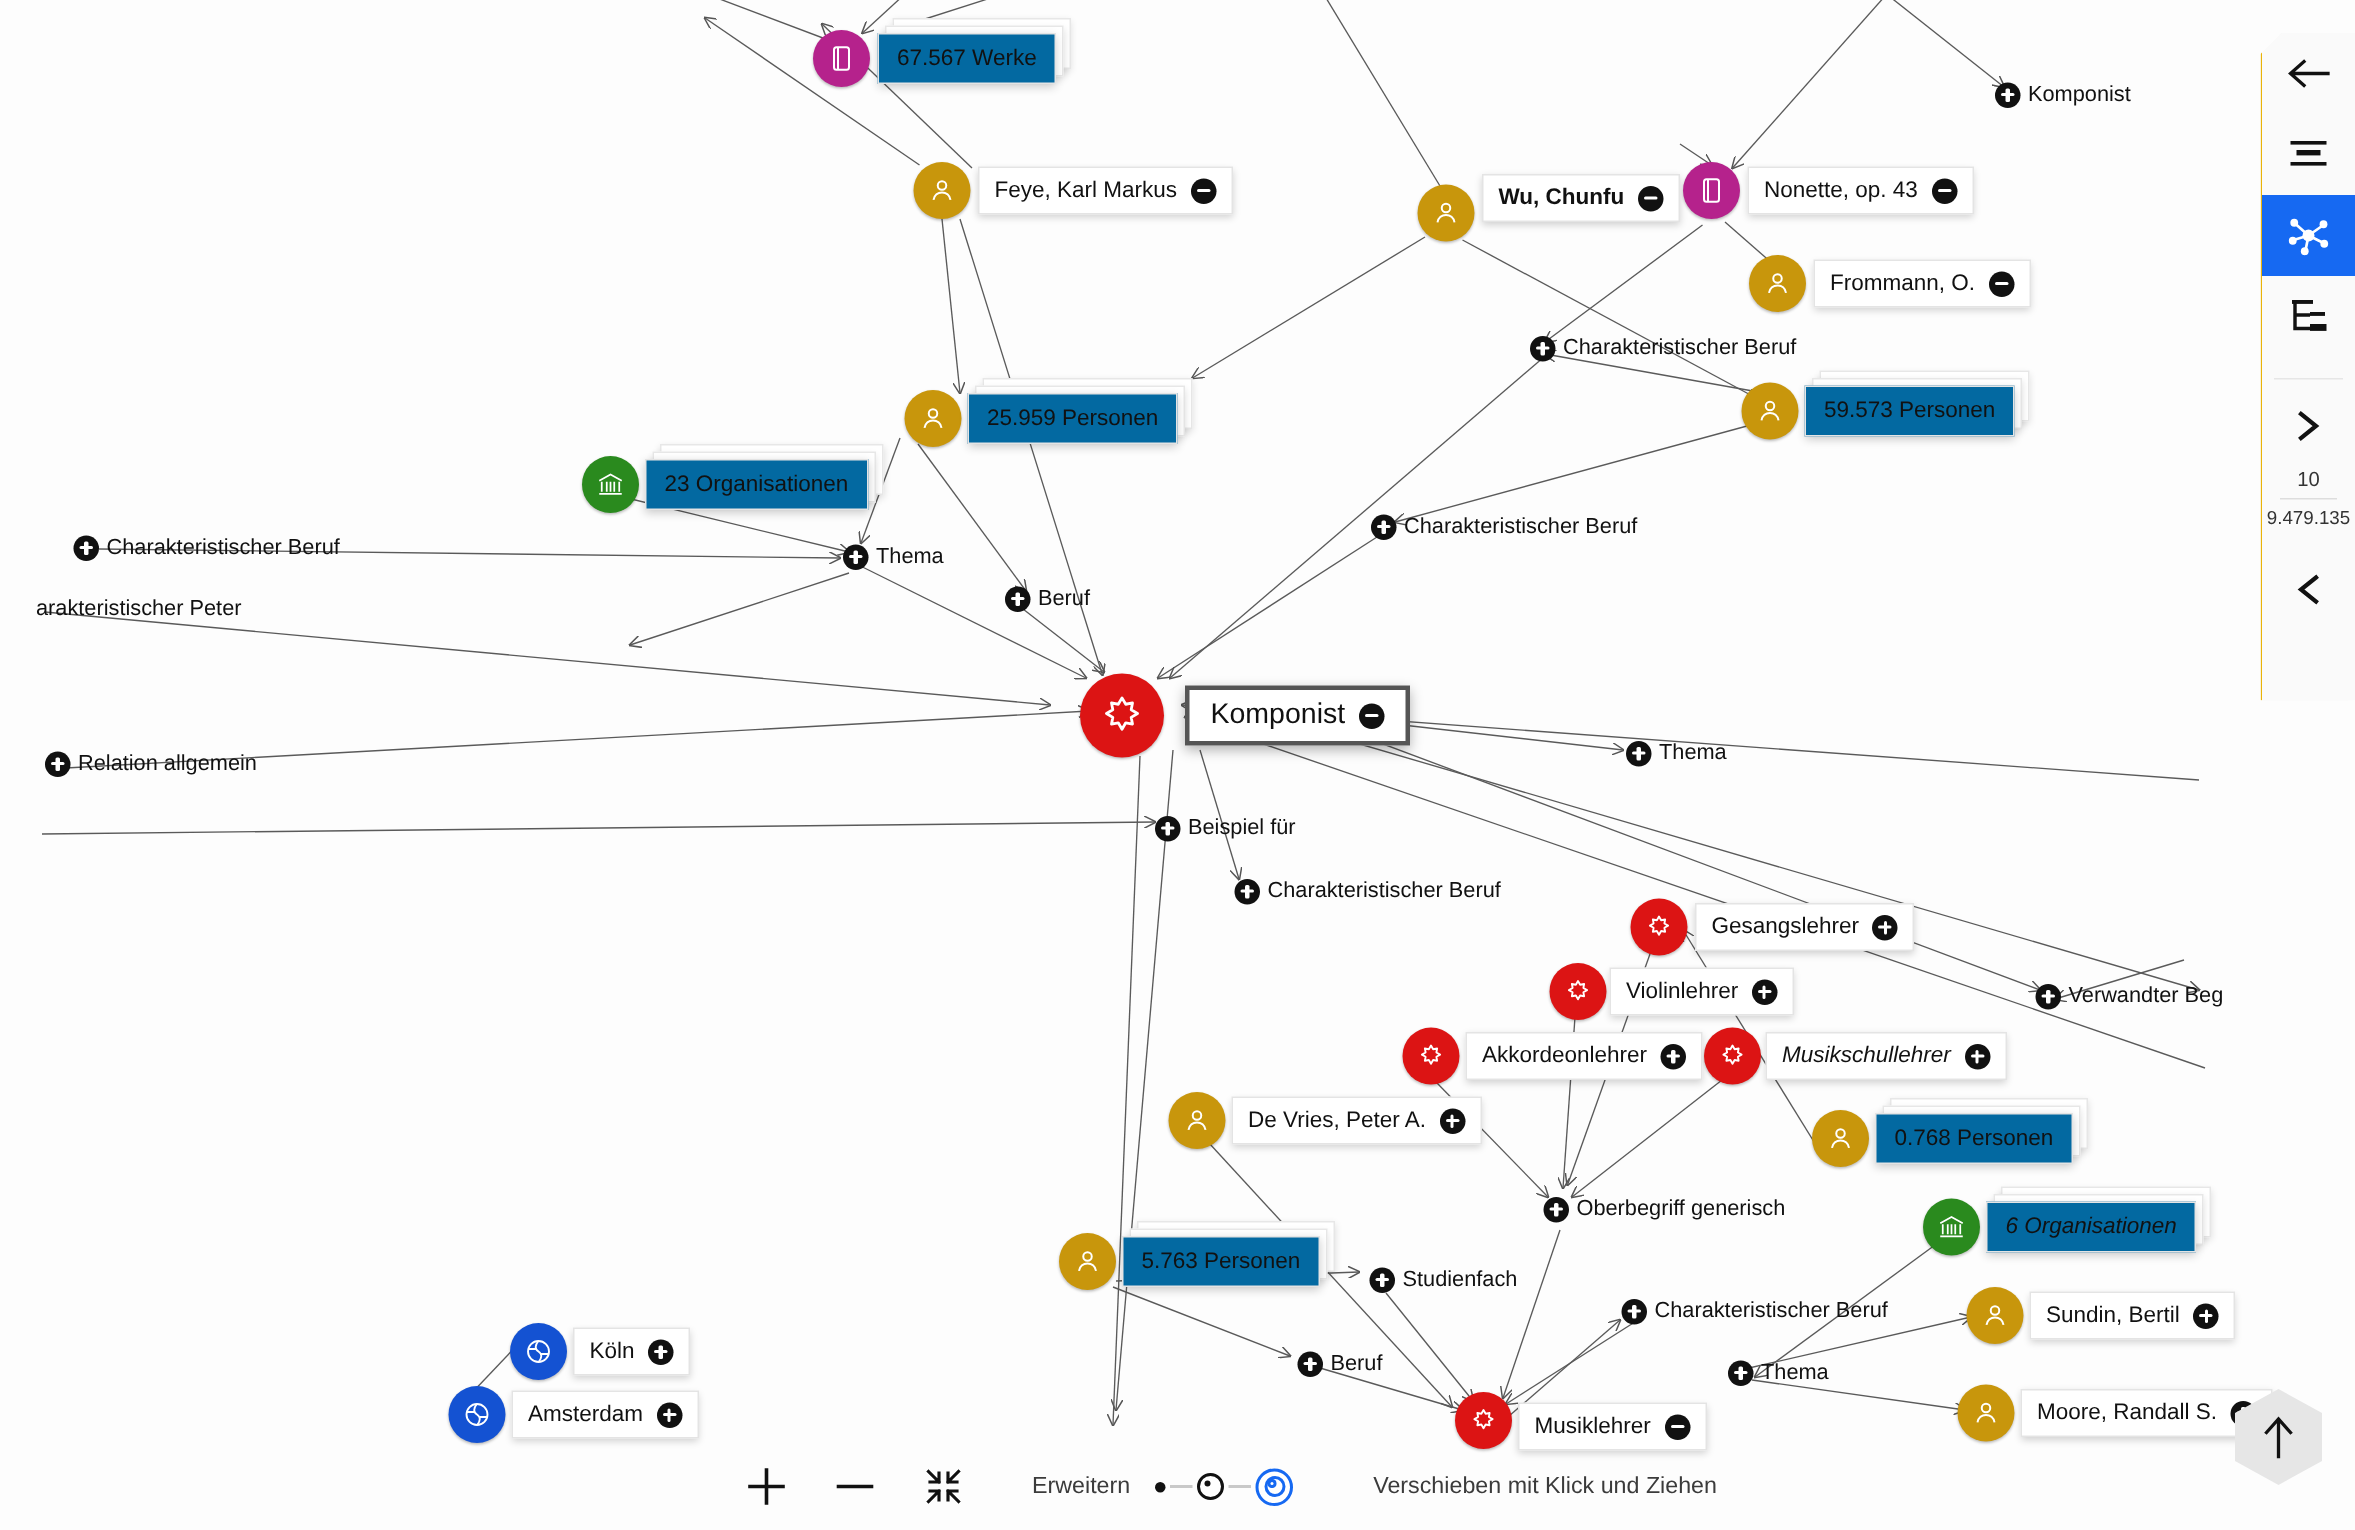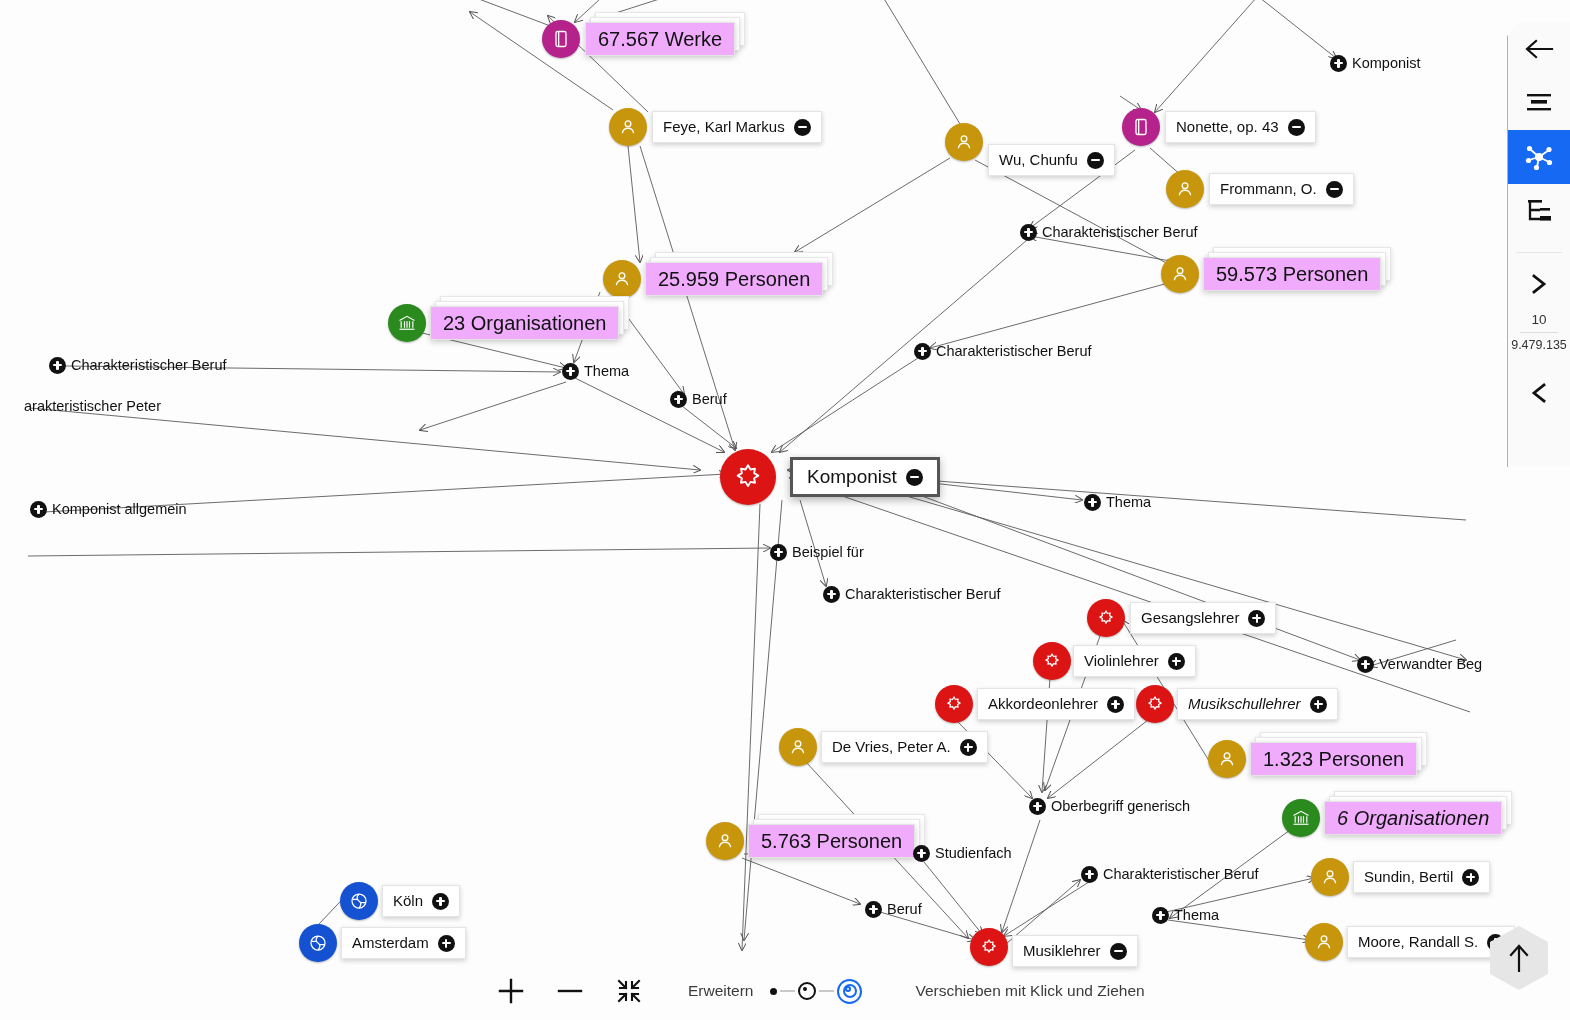--- a/index.html
+++ b/index.html
@@ -43,23 +43,23 @@
     box-shadow:0 3px 8px rgba(0,0,0,.3);
     font-size:19px;padding:7px 14px;
   }
   
   .stack{position:absolute;transform:translateY(-50%);}
   .stack .card{
     position:absolute;background:#fff;border:1px solid #e7e7e7;
     box-shadow:0 2px 5px rgba(0,0,0,.14);
   }
   .stack .front{
-    position:relative;background:#f0abfc;border:1px solid #e4e4e4;
+    position:relative;background:#0369a1;border:1px solid #e4e4e4;
     box-shadow:0 2px 6px rgba(0,0,0,.2);
-    padding:6px 12px;font-size:20px;line-height:20px;white-space:nowrap;
+    padding:6px 12px;font-size:15px;line-height:20px;white-space:nowrap;
   }
 
   
   .pm{
     width:17px;height:17px;border-radius:50%;
     background:#111;color:#fff;flex:0 0 auto;
     display:inline-flex;align-items:center;justify-content:center;
     position:relative;
   }
   .pm::before{content:"";position:absolute;width:9px;height:2.4px;background:#fff;border-radius:1px;}
@@ -217,21 +217,21 @@
         <span class="pm"></span>
       </div>
       <div class="node" style="left: 964px; top: 142px;">
         <div class="disc" style="background:#c8960c;">
           <svg width="20" height="20" viewBox="0 0 24 24" fill="none" stroke="#fff" stroke-width="1.6">
             <circle cx="12" cy="8" r="3.4"></circle>
             <path d="M5.2 19.5c.6-3.9 3.5-6 6.8-6s6.2 2.1 6.8 6"></path>
           </svg>
         </div>
       </div>
-      <div class="lbl" style="left: 988px; top: 160px;">
+      <div class="lbl" style="left: 988px; top: 132px; font-weight: bold;">
         <span>Wu, Chunfu</span>
         <span class="pm"></span>
       </div>
       <div class="node" style="left: 1141px; top: 127px;">
         <div class="disc" style="background:#b5228c;">
           <svg width="18" height="20" viewBox="0 0 20 24" fill="none" stroke="#fff" stroke-width="1.6">
             <rect x="4" y="3" width="12" height="18" rx="2"></rect>
             <path d="M7.2 3 v18"></path>
           </svg>
         </div>
@@ -352,21 +352,21 @@
         <div class="disc" style="background:#c8960c;">
           <svg width="20" height="20" viewBox="0 0 24 24" fill="none" stroke="#fff" stroke-width="1.6">
             <circle cx="12" cy="8" r="3.4"></circle>
             <path d="M5.2 19.5c.6-3.9 3.5-6 6.8-6s6.2 2.1 6.8 6"></path>
           </svg>
         </div>
       </div>
       <div class="stack" style="left: 1250px; top: 759px;">
         <div class="card" style="left:10px;top:-10px;right:-10px;bottom:10px;"></div>
         <div class="card" style="left:5px;top:-5px;right:-5px;bottom:5px;"></div>
-        <div class="front">1.323 Personen</div>
+        <div class="front">0.768 Personen</div>
       </div>
       <div class="node" style="left: 1301px; top: 818px;">
         <div class="disc" style="background:#2a8a1e;">
           <svg width="20" height="20" viewBox="0 0 24 24" fill="none" stroke="#fff" stroke-width="1.4">
             <path d="M3 9 L12 4 L21 9"></path>
             <path d="M5 9.8 v8 M9 9.8 v8 M12 9.8 v8 M15 9.8 v8 M19 9.8 v8"></path>
             <path d="M3 19.5 H21"></path>
           </svg>
         </div>
       </div>
@@ -490,21 +490,21 @@
       <div class="elbl" style="left: 670px; top: 399px;">
         <span class="pm plus"></span>
         <span>Beruf</span>
       </div>
       <div class="elbl" style="left: 1084px; top: 502px;">
         <span class="pm plus"></span>
         <span>Thema</span>
       </div>
       <div class="elbl" style="left: 30px; top: 509px;">
         <span class="pm plus"></span>
-        <span>Komponist allgemein</span>
+        <span>Relation allgemein</span>
       </div>
       <div class="elbl" style="left: 770px; top: 552px;">
         <span class="pm plus"></span>
         <span>Beispiel für</span>
       </div>
       <div class="elbl" style="left: 823px; top: 594px;">
         <span class="pm plus"></span>
         <span>Charakteristischer Beruf</span>
       </div>
       <div class="elbl" style="left: 1357px; top: 664px;">

